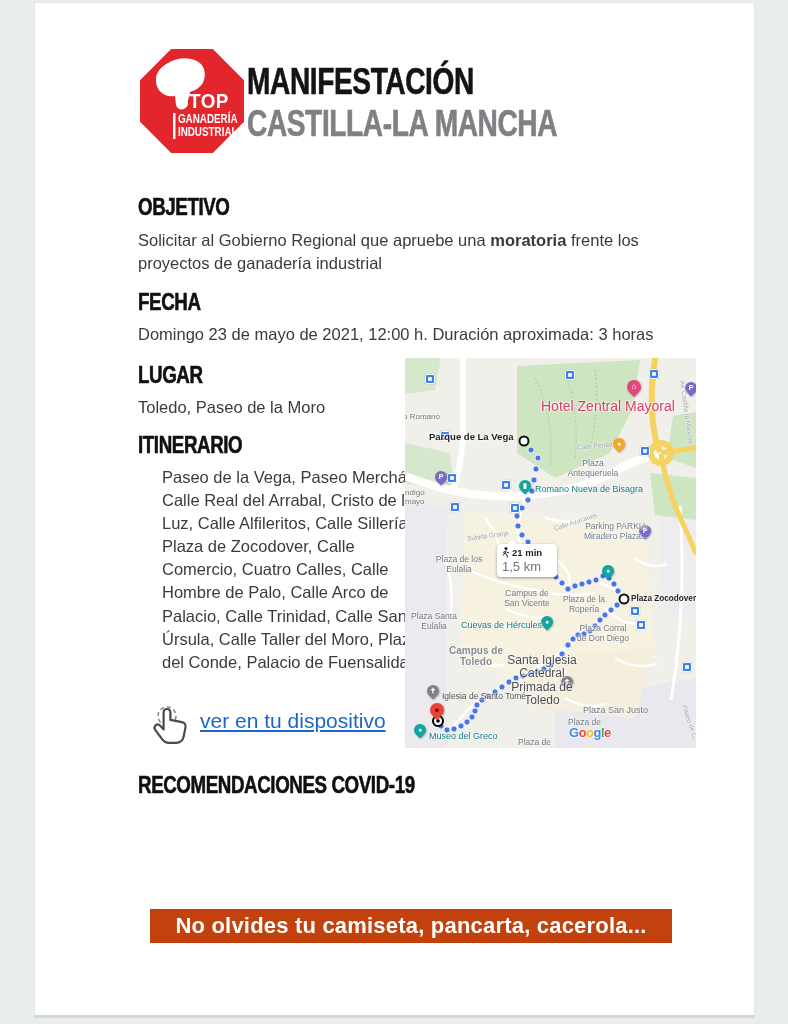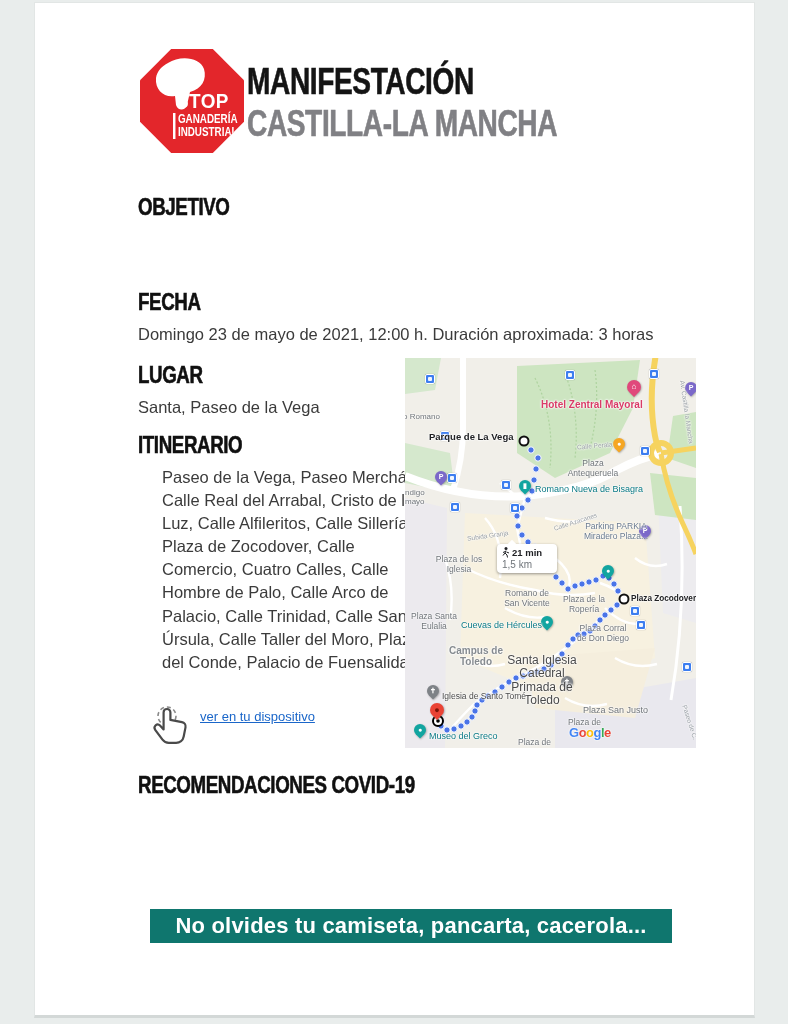--- a/index.html
+++ b/index.html
@@ -32,47 +32,47 @@
     white-space:nowrap;-webkit-text-stroke:0.6px currentColor;letter-spacing:-0.5px;
   }
   .title1{position:absolute;left:212px;top:58px;font-size:36px;color:#141414;}
   .title2{position:absolute;left:212px;top:100px;font-size:36px;color:#808084;}
   .sec-h{position:absolute;font-size:24px;color:#101010;}
   .body-p{
     position:absolute;font-size:16.5px;line-height:1.4;color:#3b3b3b;margin:0;
   }
   
   .devlink{
-    position:absolute;left:165px;top:706px;font-size:13px;color:#1a66c9;
+    position:absolute;left:165px;top:706px;font-size:21px;color:#1a66c9;
     text-decoration:underline;cursor:pointer;
   }
   .handicon{position:absolute;left:113px;top:700px;width:46px;height:52px;}
   
   .covid-ul{position:absolute;left:128px;top:806px;width:530px;margin:0;padding-left:20px;}
   .covid-ul li{font-size:16.5px;line-height:1.36;color:#3b3b3b;margin-bottom:3px;}
   
   .banner{
-    position:absolute;left:115px;top:906px;width:522px;height:34px;background:#0f766e;
+    position:absolute;left:115px;top:906px;width:522px;height:34px;background:#c2410c;
     color:#fff;font-weight:bold;font-size:22px;display:flex;align-items:center;
     justify-content:center;letter-spacing:0.2px;white-space:nowrap;
   }
   
   .map{
     position:absolute;left:370px;top:355px;width:291px;height:390px;
     overflow:hidden;background:#f2efe9;
   }
   .map svg.base{position:absolute;left:0;top:0;}
   .ml{
     position:absolute;color:#6f7479;font-size:8.5px;line-height:1.12;text-align:center;
     text-shadow:0 0 2px #fff,0 0 2px #fff,0 0 3px #fff;z-index:3;
   }
   .ml.nw{white-space:nowrap;}
   .ml.dark{color:#202124;font-weight:bold;font-size:9.5px;}
   .ml.teal{color:#0b7a85;font-size:9px;}
-  .ml.pink{color:#d93b67;font-size:10px;font-weight:bold;}
+  .ml.pink{color:#d93b67;font-size:14px;font-weight:normal;}
   .ml.street{color:#9aa0a6;font-size:6.5px;}
   .ml.gray-b{color:#868b90;font-weight:bold;font-size:10px;}
   .ml.poi-d{color:#4a4a4a;font-size:12px;}
   .bus{
     position:absolute;width:8px;height:8px;background:#3d7ef0;border:1px solid #fff;
     border-radius:2px;box-shadow:0 0 1px rgba(0,0,0,.4);z-index:2;
   }
   .bus::after{content:"";position:absolute;inset:2px;background:rgba(255,255,255,.92);border-radius:1px;}
   .pin{
     position:absolute;width:12px;height:12px;border-radius:50% 50% 50% 0;
@@ -92,21 +92,21 @@
   .pin.red i{line-height:14px;width:14px;color:#7e1408;font-size:9px;}
   .walkbadge{
     position:absolute;left:92px;top:186px;width:50px;background:#fff;border-radius:4px;
     box-shadow:0 1px 3px rgba(0,0,0,.4);padding:3px 5px;z-index:5;
   }
   .walkbadge::before{
     content:"";position:absolute;left:12px;top:-3px;width:6px;height:6px;background:#fff;
     transform:rotate(45deg);
   }
   .wb-top{font-weight:bold;font-size:9.5px;color:#202124;display:flex;align-items:center;gap:2px;}
-  .wb-km{font-size:10px;color:#70757a;margin-top:1px;}
+  .wb-km{font-size:13px;color:#70757a;margin-top:1px;}
   .goo{position:absolute;left:164px;top:367px;font-size:13px;font-weight:bold;z-index:4;
        text-shadow:0 0 2px #fff,0 0 2px #fff;}
   .goo span{letter-spacing:-0.5px;}
   .g-b{color:#4285F4;} .g-r{color:#EA4335;} .g-y{color:#FBBC05;} .g-g{color:#34A853;}
 </style>
 </head>
 <body>
 
 <div class="page">
 
@@ -117,26 +117,27 @@
     <div class="stop">STOP</div>
     <div class="sub">
       <div>GANADERÍA</div>
       <div>INDUSTRIAL</div>
     </div>
   </div>
   <div class="title1 h-cond">MANIFESTACIÓN</div>
   <div class="title2 h-cond">CASTILLA-LA MANCHA</div>
 
   <div class="sec-h h-cond" style="left:103px;top:190px;">OBJETIVO</div>
+  <p class="body-p" style="left:103px;top:226px;width:548px;"><span>Solicitar al Gobierno Regional que apruebe una </span><b>moratoria</b><span> frente los proyectos de ganadería industrial</span></p>
 
   <div class="sec-h h-cond" style="left:103px;top:285px;">FECHA</div>
   <p class="body-p" style="left:103px;top:320px;width:560px;">Domingo 23 de mayo de 2021, 12:00 h. Duración aproximada: 3 horas</p>
 
   <div class="sec-h h-cond" style="left:103px;top:358px;">LUGAR</div>
-  <p class="body-p" style="left:103px;top:393px;width:270px;">Santa, Paseo de la Vega</p>
+  <p class="body-p" style="left:103px;top:393px;width:270px;">Toledo, Paseo de la Moro</p>
 
   <div class="sec-h h-cond" style="left:103px;top:428px;">ITINERARIO</div>
   <p class="body-p" style="left:103px;top:463px;width:272px;margin-left:24px;">Paseo de la Vega, Paseo Merchán, Calle Real del Arrabal, Cristo de la Luz, Calle Alfileritos, Calle Sillería, Plaza de Zocodover, Calle Comercio, Cuatro Calles, Calle Hombre de Palo, Calle Arco de Palacio, Calle Trinidad, Calle Santa Úrsula, Calle Taller del Moro, Plaza del Conde, Palacio de Fuensalida</p>
 
   <svg class="handicon" viewBox="0 0 46 52">
     <circle cx="19" cy="13" r="9" fill="none" stroke="#8a8a8a" stroke-width="1.6" stroke-dasharray="4 3"></circle>
     <path d="M19 6 c-2 0-3.4 1.5-3.4 3.4 v17 l-3.6-3.8 c-1.2-1.3-3.1-1.4-4.3-.3 -1.3 1.2-1.5 3.1-.5 4.5 l7.3 9.8 c1.5 2 3.8 3.2 6.3 3.2 h7.3 c3.7 0 6.9-2.6 7.6-6.3 l1.8-9.1 c.5-2.5-1.2-4.8-3.6-5.3 l-11.5-2.2 V9.4 C22.4 7.5 21 6 19 6 z" fill="#ffffff" stroke="#4a4a4a" stroke-width="2.2" stroke-linejoin="round"></path>
   </svg>
   <a class="devlink">ver en tu dispositivo</a>
 
@@ -301,22 +302,22 @@
     <div class="ml dark nw" style="left:24px;top:74px;">Parque de La Vega</div>
     <div class="ml pink nw" style="left:136px;top:41px;">Hotel Zentral Mayoral</div>
     <div class="ml street nw" style="left:172px;top:84px;transform:rotate(-5deg);">Calle Perala</div>
     <div class="ml" style="left:152px;top:101px;width:72px;">Plaza Antequeruela</div>
     <div class="ml teal nw" style="left:130px;top:126px;">Romano Nueva de Bisagra</div>
     <div class="ml nw" style="left:0px;top:131px;font-size:8px;">ndigo</div>
     <div class="ml nw" style="left:0px;top:140px;font-size:8px;">mayo</div>
     <div class="ml" style="left:170px;top:164px;width:82px;color:#697a8f;">Parking PARKIA Miradero Plaza...</div>
     <div class="ml street nw" style="left:62px;top:174px;transform:rotate(-8deg);">Subida Granja</div>
     <div class="ml street nw" style="left:148px;top:160px;transform:rotate(-18deg);">Calle Azacanes</div>
-    <div class="ml" style="left:23px;top:197px;width:62px;">Plaza de los Iglesia</div>
-    <div class="ml" style="left:93px;top:231px;width:58px;">Romano de San Vicente</div>
+    <div class="ml" style="left:23px;top:197px;width:62px;">Plaza de los Eulalia</div>
+    <div class="ml" style="left:93px;top:231px;width:58px;">Campus de San Vicente</div>
     <div class="ml" style="left:154px;top:237px;width:50px;">Plaza de la Ropería</div>
     <div class="ml dark nw" style="left:226px;top:236px;font-size:8.2px;">Plaza Zocodover</div>
     <div class="ml" style="left:4px;top:254px;width:50px;">Plaza Santa Eulalia</div>
     <div class="ml teal nw" style="left:56px;top:262px;">Cuevas de Hércules</div>
     <div class="ml" style="left:170px;top:266px;width:56px;">Plaza Corral de Don Diego</div>
     <div class="ml gray-b" style="left:40px;top:287px;width:62px;">Campus de Toledo</div>
     <div class="ml poi-d" style="left:93px;top:296px;width:88px;">Santa Iglesia Catedral Primada de Toledo</div>
     <div class="ml poi-d nw" style="left:37px;top:334px;font-size:8.5px;">Iglesia de Santo Tomé</div>
     <div class="ml teal nw" style="left:24px;top:373px;">Museo del Greco</div>
     <div class="ml nw" style="left:178px;top:347px;font-size:9px;">Plaza San Justo</div>

